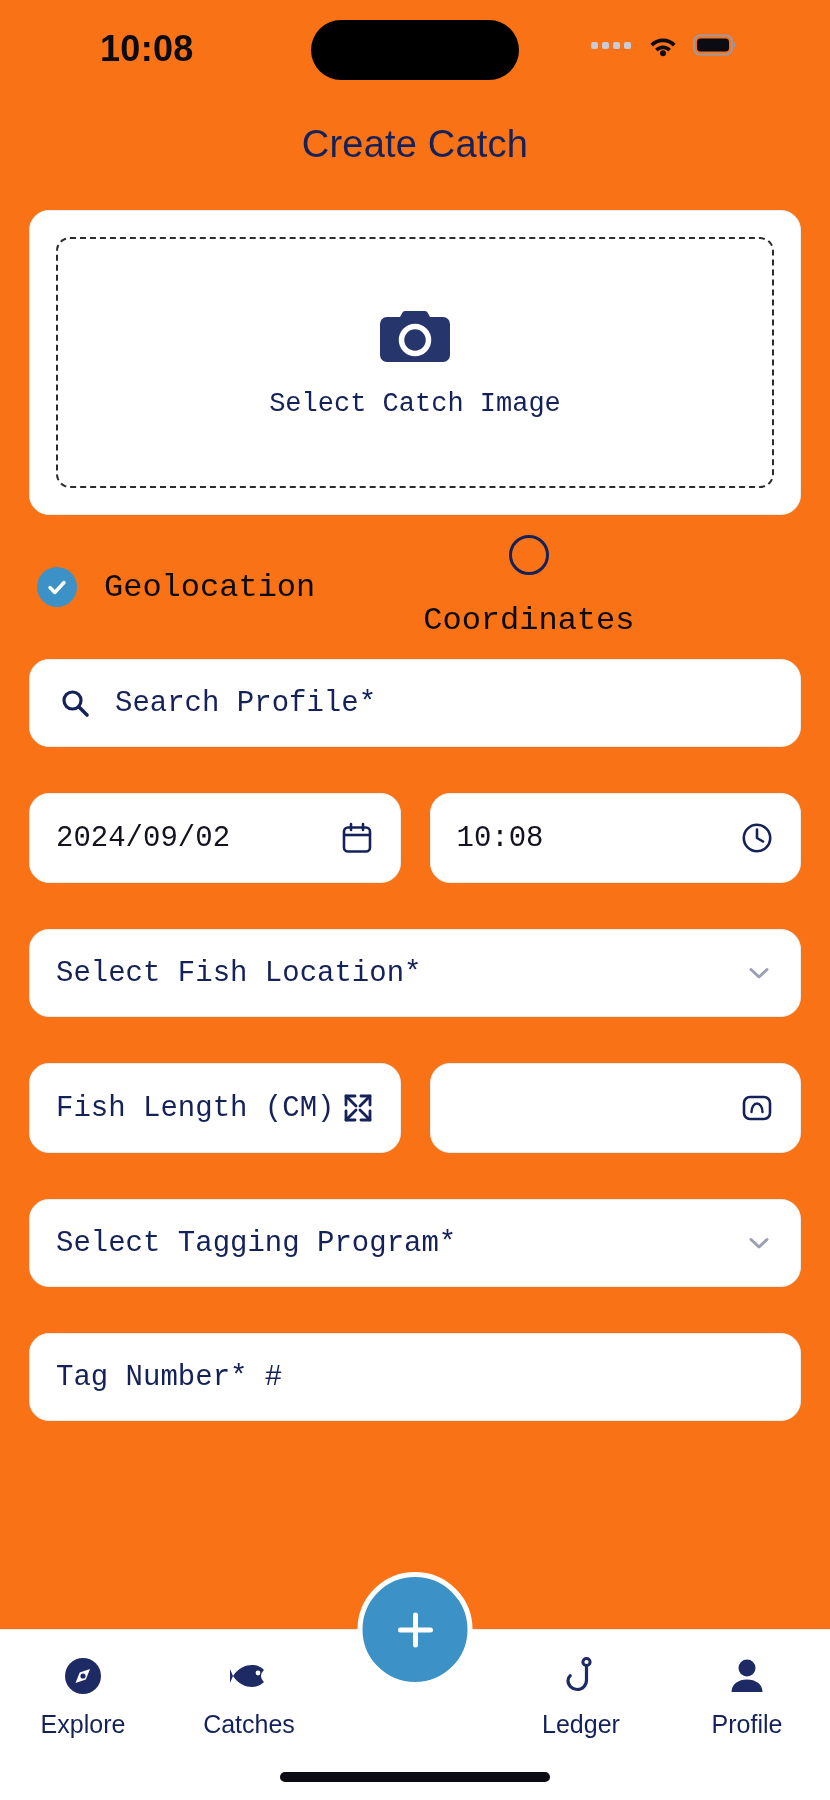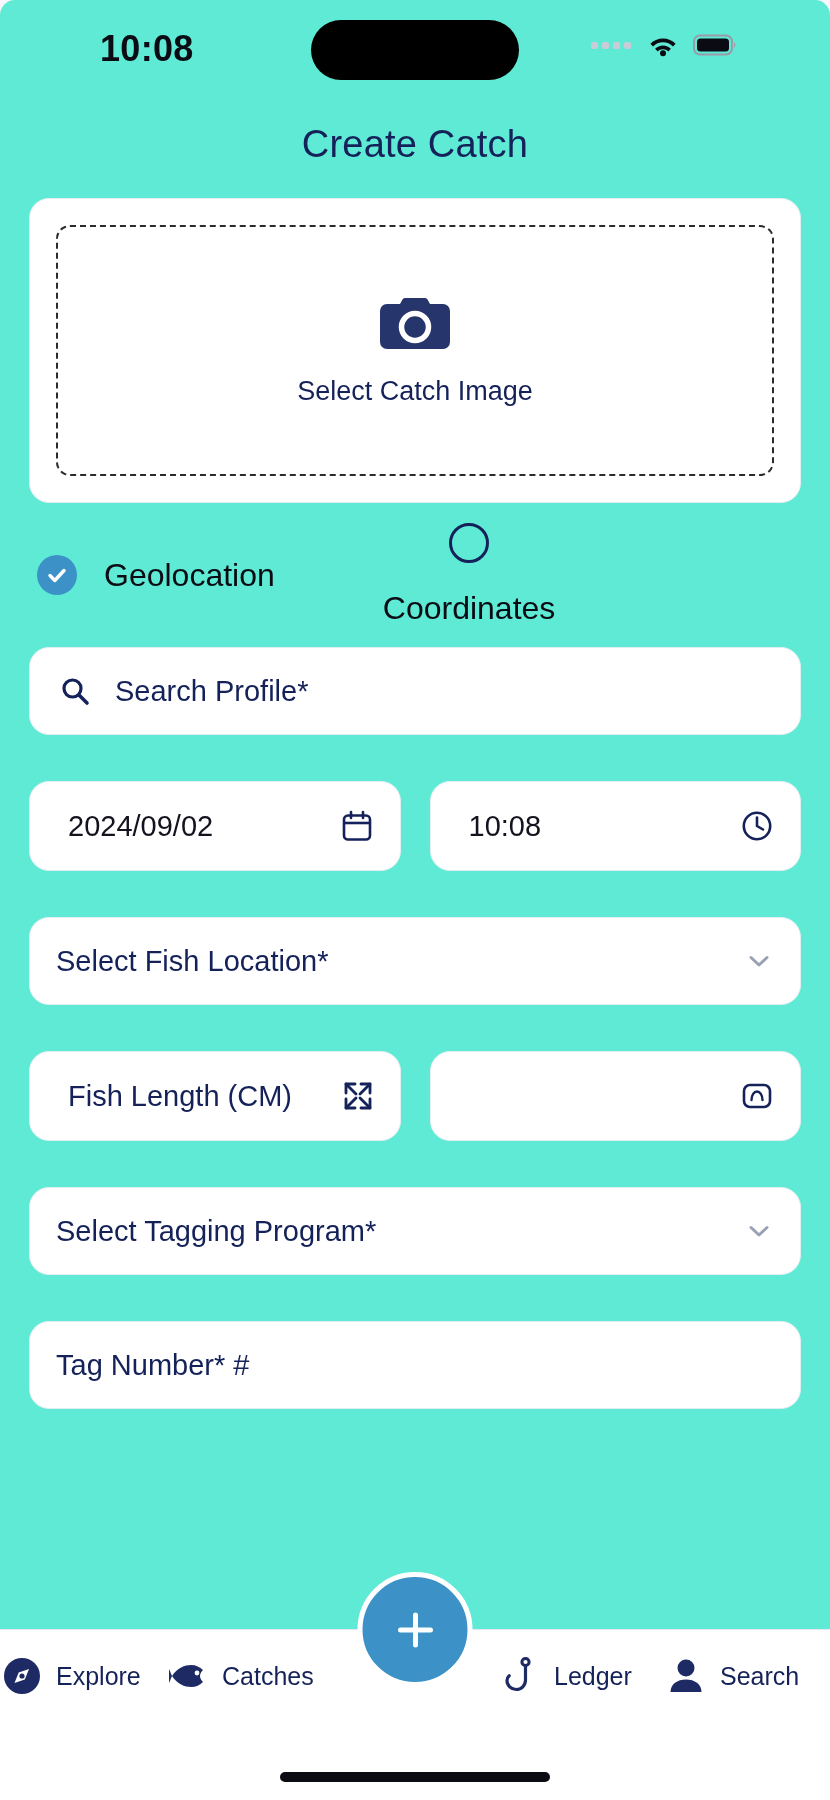--- a/index.html
+++ b/index.html
@@ -9,22 +9,21 @@
     height: 1800px;
     background: #f7f7fd;
     font-family: "Liberation Sans", sans-serif;
     overflow: hidden;
   }
 
   .phone {
     position: relative;
     width: 830px;
     height: 1800px;
-    background: #5eead4;
-    border-radius: 15px;
+    background: #f97316;
   }
 
   
   .status-bar {
     position: relative;
     height: 105px;
     display: flex;
     align-items: center;
   }
   .status-time {
@@ -76,28 +75,28 @@
     font-size: 38px;
     color: #152259;
     font-weight: 400;
     margin-top: 18px;
     letter-spacing: 0.2px;
   }
 
   
   .content {
     padding: 0 29px;
-    margin-top: 32px;
+    margin-top: 44px;
+    font-family: Liberation Mono, monospace;
   }
 
   .card {
     background: #ffffff;
     border: 1px solid #e3eef3;
     border-radius: 20px;
-    padding-left: 12px;
   }
 
   
   .image-picker {
     height: 305px;
     padding: 26px;
     display: flex;
   }
   .image-picker-inner {
     flex: 1;
@@ -195,21 +194,21 @@
     height: 171px;
     background: #ffffff;
     border-top: 1px solid #e7e7ef;
     display: flex;
     align-items: flex-start;
     padding-top: 24px;
   }
   .nav-item {
     flex: 1;
     display: flex;
-    flex-direction: row;
+    flex-direction: column;
     align-items: center;
     gap: 12px;
   }
   .nav-item.spacer { visibility: hidden; }
   .nav-icon { width: 44px; height: 44px; display: block; }
   .nav-label {
     font-size: 25px;
     color: #152259;
   }
   .fab {
@@ -413,21 +412,21 @@
         <path d="M27.5 11.6V26c0 5.5-4.2 9.5-9.3 9.5S9 31.5 9 26.6c0-2.2.9-3.8 2.2-4.9" fill="none" stroke="#1e2a63" stroke-width="3.2" stroke-linecap="round"></path>
       </svg>
       <span class="nav-label">Ledger</span>
     </div>
 
     <div class="nav-item">
       <svg class="nav-icon" viewBox="0 0 44 44">
         <circle cx="22" cy="14" r="8.5" fill="#1e2a63"></circle>
         <path d="M6.5 38c0-7.8 6.9-12.5 15.5-12.5S37.5 30.2 37.5 38z" fill="#1e2a63"></path>
       </svg>
-      <span class="nav-label">Search</span>
+      <span class="nav-label">Profile</span>
     </div>
 
     <div class="fab">
       <svg class="fab-plus" viewBox="0 0 48 48">
         <path d="M24 9v30M9 24h30" stroke="#ffffff" stroke-width="5" stroke-linecap="round"></path>
       </svg>
     </div>
 
     <div class="home-indicator"></div>
   </div>

